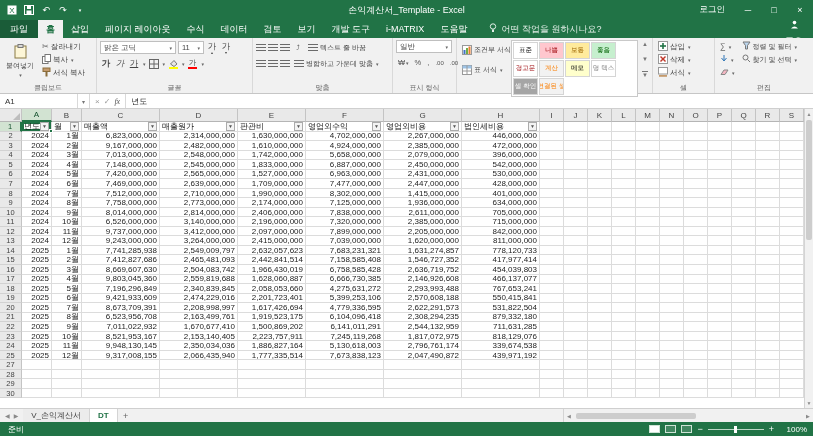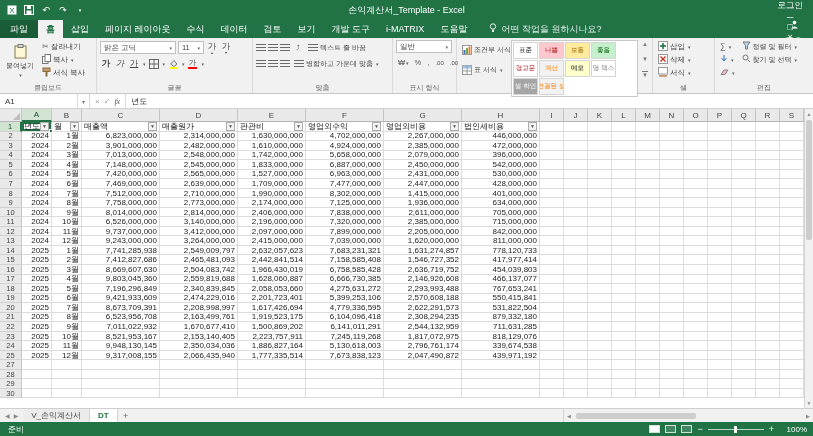--- a/index.html
+++ b/index.html
@@ -5,21 +5,21 @@
   *{margin:0;padding:0;box-sizing:border-box;}
   html,body{width:813px;height:436px;overflow:hidden;}
   body{font-family:"Liberation Sans","DejaVu Sans",sans-serif;background:#fff;color:#222;}
   .app{position:relative;width:813px;height:436px;display:flex;flex-direction:column;background:#fff;}
 
   
   .titlebar{height:20px;background:#217346;color:#fff;display:flex;align-items:center;position:relative;flex:none;}
   .qat{display:flex;align-items:center;gap:5px;padding-left:6px;z-index:2;}
   .qicon{display:flex;align-items:center;justify-content:center;width:12px;height:12px;font-size:9px;color:#fff;}
   .title{position:absolute;left:0;right:0;text-align:center;font-size:9px;color:#fff;pointer-events:none;}
-  .tb-right{margin-left:auto;display:flex;align-items:center;z-index:2;height:100%;flex-direction:column;}
+  .tb-right{margin-left:auto;display:flex;align-items:center;z-index:2;height:100%;}
   .login{font-size:8.5px;padding:0 10px;cursor:default;}
   .winbtn{width:26px;height:100%;display:flex;align-items:center;justify-content:center;font-size:9px;}
 
   
   .ribbontabs{height:18px;background:#217346;display:flex;align-items:stretch;color:#fff;font-size:9px;flex:none;}
   .filetab{width:38px;background:#1a5c38;display:flex;align-items:center;justify-content:center;}
   .rtab{padding:0 8px;display:flex;align-items:center;}
   .rtab.active{background:#f1f1f1;color:#217346;font-weight:bold;}
   .tellme{display:flex;align-items:center;gap:4px;margin-left:14px;color:#e3efe8;}
   .share{margin-left:auto;display:flex;align-items:center;gap:4px;padding:0 10px;flex-direction:column;}
@@ -534,21 +534,21 @@
           <div class="cell" style="width: 24px;"></div>
           <div class="cell" style="width: 24px;"></div>
           <div class="cell" style="width: 24px;"></div>
           <div class="cell" style="width: 24px;"></div>
           <div class="cell" style="width: 24px;"></div>
         </div>
         <div class="grow">
           <div class="rowh">3</div>
           <div class="cell num" style="width: 30px;">2024</div>
           <div class="cell num" style="width: 30px;">2월</div>
-          <div class="cell num" style="width: 78px;">3,901,000,000</div>
+          <div class="cell num" style="width: 78px;">9,167,000,000</div>
           <div class="cell num" style="width: 78px;">2,482,000,000</div>
           <div class="cell num" style="width: 68px;">1,610,000,000</div>
           <div class="cell num" style="width: 78px;">4,924,000,000</div>
           <div class="cell num" style="width: 78px;">2,385,000,000</div>
           <div class="cell num" style="width: 78px;">472,000,000</div>
           <div class="cell" style="width: 24px;"></div>
           <div class="cell" style="width: 24px;"></div>
           <div class="cell" style="width: 24px;"></div>
           <div class="cell" style="width: 24px;"></div>
           <div class="cell" style="width: 24px;"></div>

